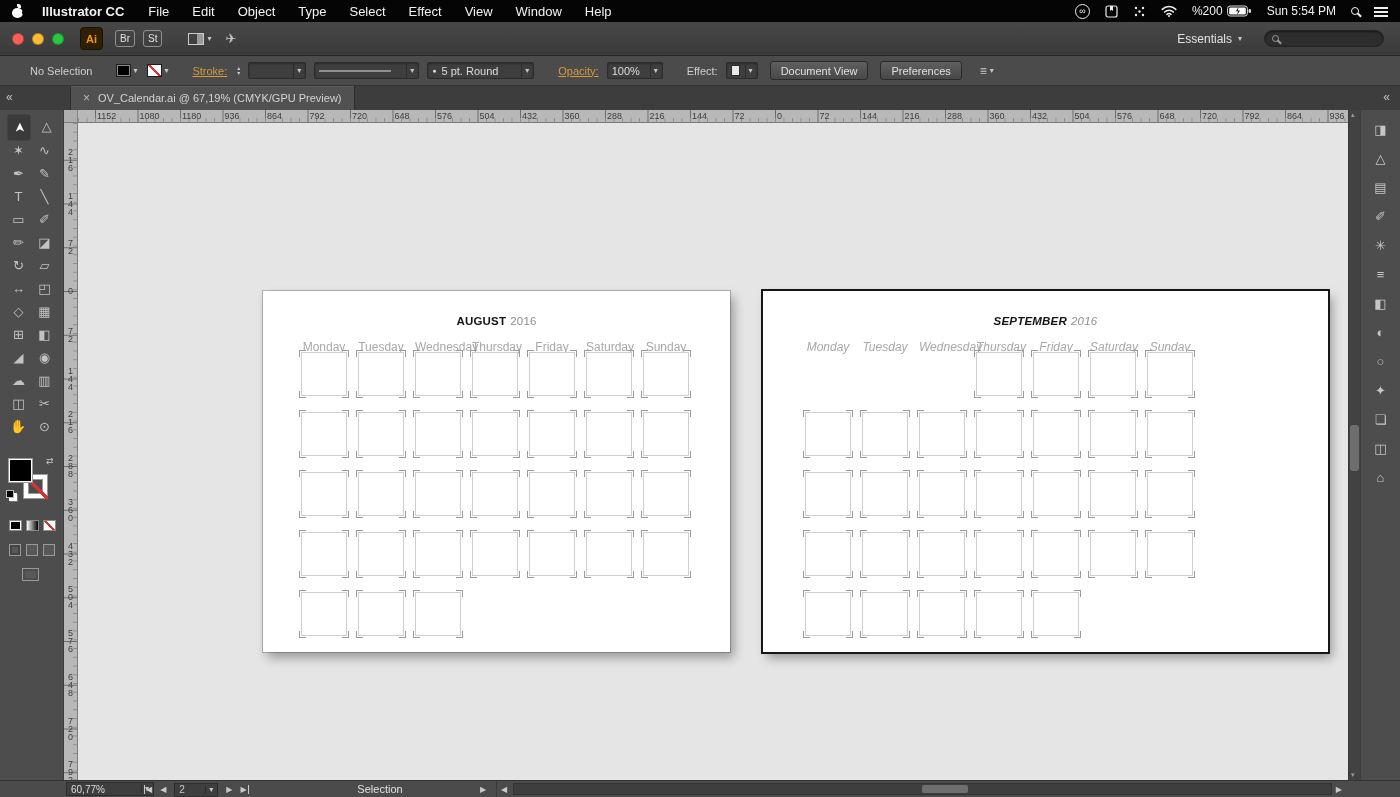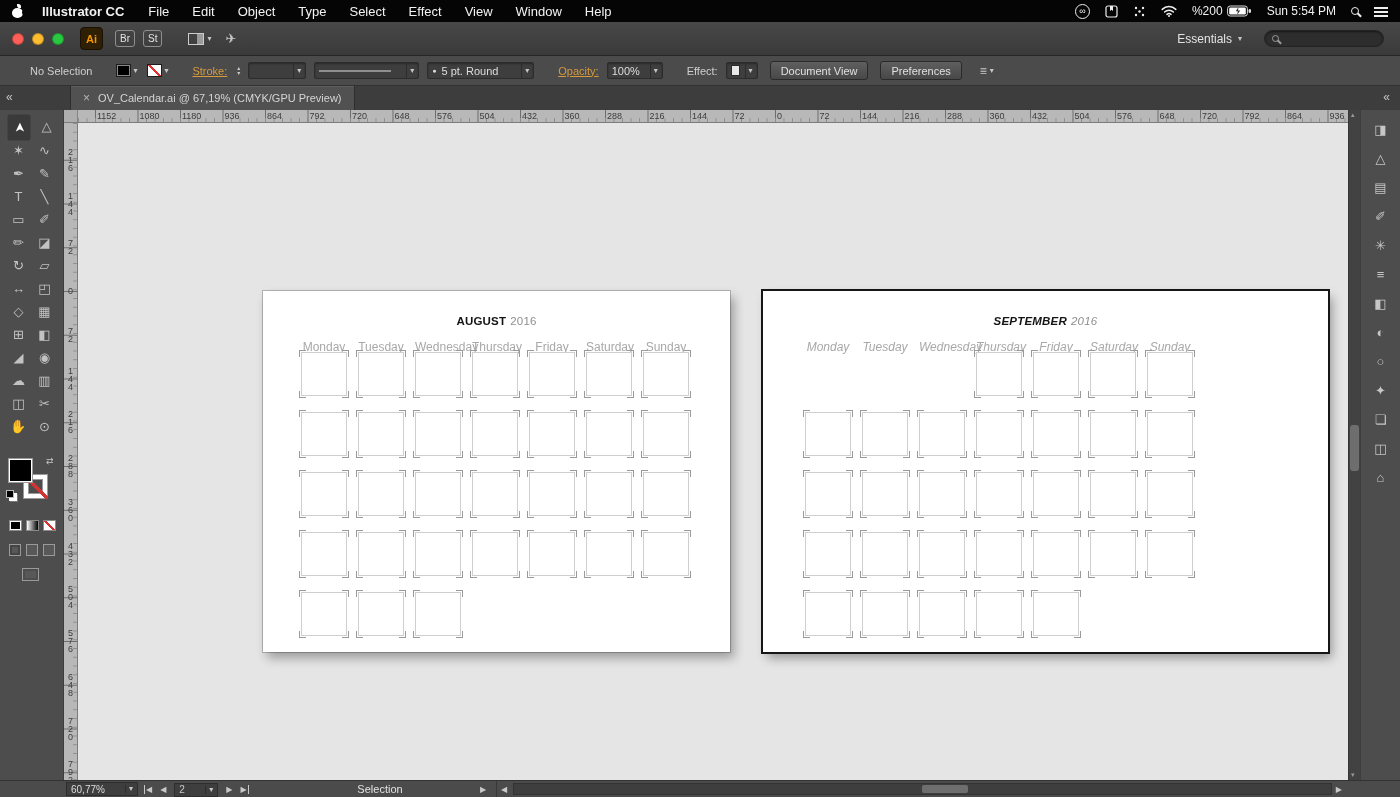--- a/index.html
+++ b/index.html
@@ -140,21 +140,21 @@
   #panel-strip-icons{padding-top:5px;}
   .panel-icon{height:29px;display:flex;align-items:center;justify-content:center;color:#c6c6c6;font-size:13px;cursor:default;}
   #v-scroll{position:absolute;right:40px;top:110px;width:12px;bottom:17px;background:#424242;border-left:1px solid #363636;z-index:4;}
   .vs-up{position:absolute;top:1px;left:2px;font-size:7px;color:#9a9a9a;}
   .vs-down{position:absolute;bottom:1px;left:2px;font-size:7px;color:#9a9a9a;}
   .vs-thumb{position:absolute;left:1px;width:9px;top:315px;height:46px;background:#6e6e6e;border-radius:3px;}
 
   
   #statusbar{position:absolute;left:0;right:0;bottom:0;height:17px;background:#4b4b4b;border-top:1px solid #333;
     font-size:11px;color:#ddd;z-index:6;}
-  .zoom-combo{position:absolute;left:66px;top:1px;width:72px;height:14px;background:#3e3e3e;border:1px solid #2d2d2d;
+  .zoom-combo{position:absolute;left:66px;top:1px;width:88px;height:14px;background:#3e3e3e;border:1px solid #2d2d2d;
     display:flex;align-items:center;padding:0 4px;font-size:10px;}
   .zoom-combo .dd{margin-left:auto;border-left:1px solid #2d2d2d;padding-left:3px;}
   .sb-nav{position:absolute;left:144px;top:0;height:17px;display:flex;align-items:center;gap:8px;color:#c9c9c9;}
   .nav-ic{font-size:8px;cursor:default;}
   [data-name="first-artboard-button"]{border-left:1.5px solid #c9c9c9;padding-left:1px;}
   [data-name="last-artboard-button"]{border-right:1.5px solid #c9c9c9;padding-right:1px;}
   .ab-combo{height:14px;background:#3e3e3e;border:1px solid #2d2d2d;display:flex;align-items:center;width:44px;padding:0 4px;font-size:10px;}
   .ab-combo .dd{margin-left:auto;border-left:1px solid #2d2d2d;padding-left:3px;}
   .tool-status{position:absolute;left:300px;top:2px;width:160px;text-align:center;color:#e2e2e2;}
   .flyout{position:absolute;left:480px;top:4px;font-size:8px;color:#c9c9c9;}

